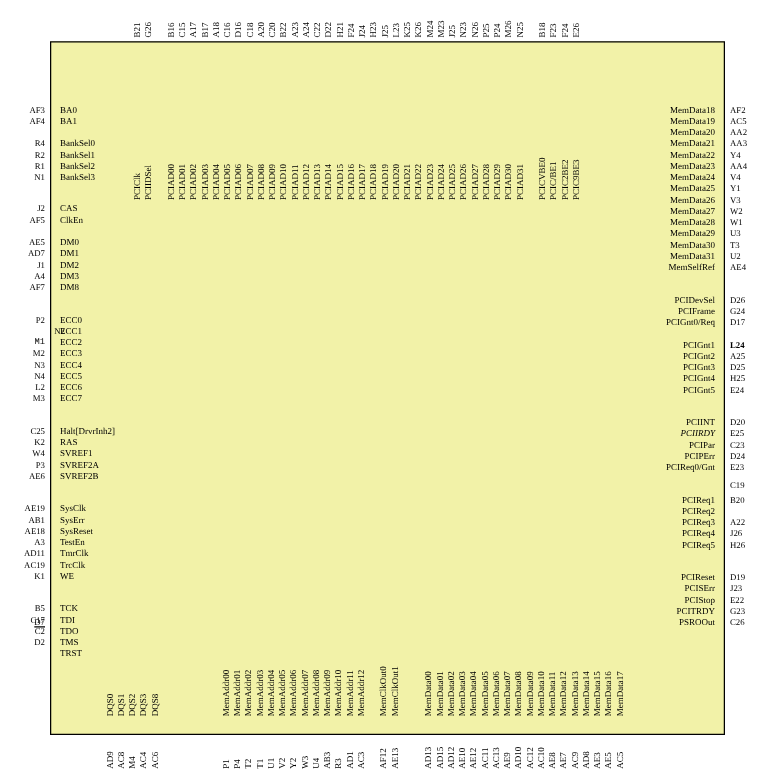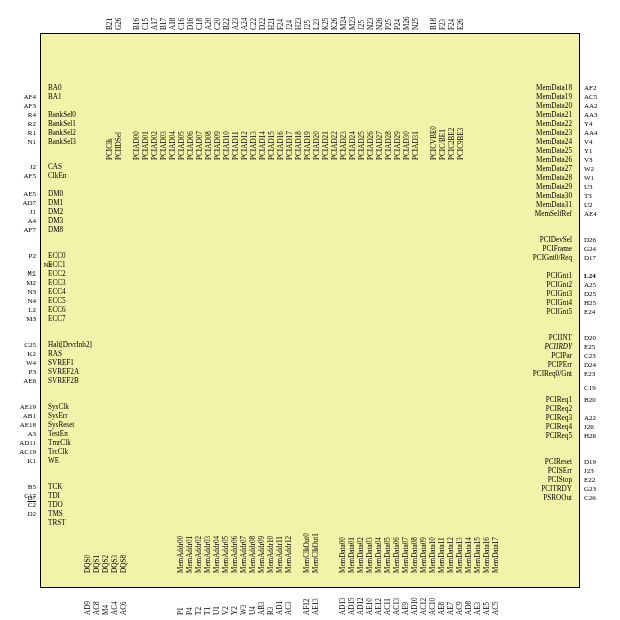--- a/index.html
+++ b/index.html
@@ -48,21 +48,21 @@
     color:#000;
   }
 </style>
 </head>
 <body>
 
 <div id="root">
   <div id="chip"></div>
   <div id="layer">
       <div class="lbl inL" style="left: 48px; top: 84px;">BA0</div>
-      <div class="lbl outL" style="left: 36px; top: 102px;">AF3</div>
+      <div class="lbl outL" style="left: 36px; top: 84px;">AF3</div>
       <div class="lbl inL" style="left: 48px; top: 93px;">BA1</div>
       <div class="lbl outL" style="left: 36px; top: 93px;">AF4</div>
       <div class="lbl inL" style="left: 48px; top: 111px;">BankSel0</div>
       <div class="lbl outL" style="left: 36px; top: 111px;">R4</div>
       <div class="lbl inL" style="left: 48px; top: 120px;">BankSel1</div>
       <div class="lbl outL" style="left: 36px; top: 120px;">R2</div>
       <div class="lbl inL" style="left: 48px; top: 129px;">BankSel2</div>
       <div class="lbl outL" style="left: 36px; top: 129px;">R1</div>
       <div class="lbl inL" style="left: 48px; top: 138px;">BankSel3</div>
       <div class="lbl outL" style="left: 36px; top: 138px;">N1</div>

